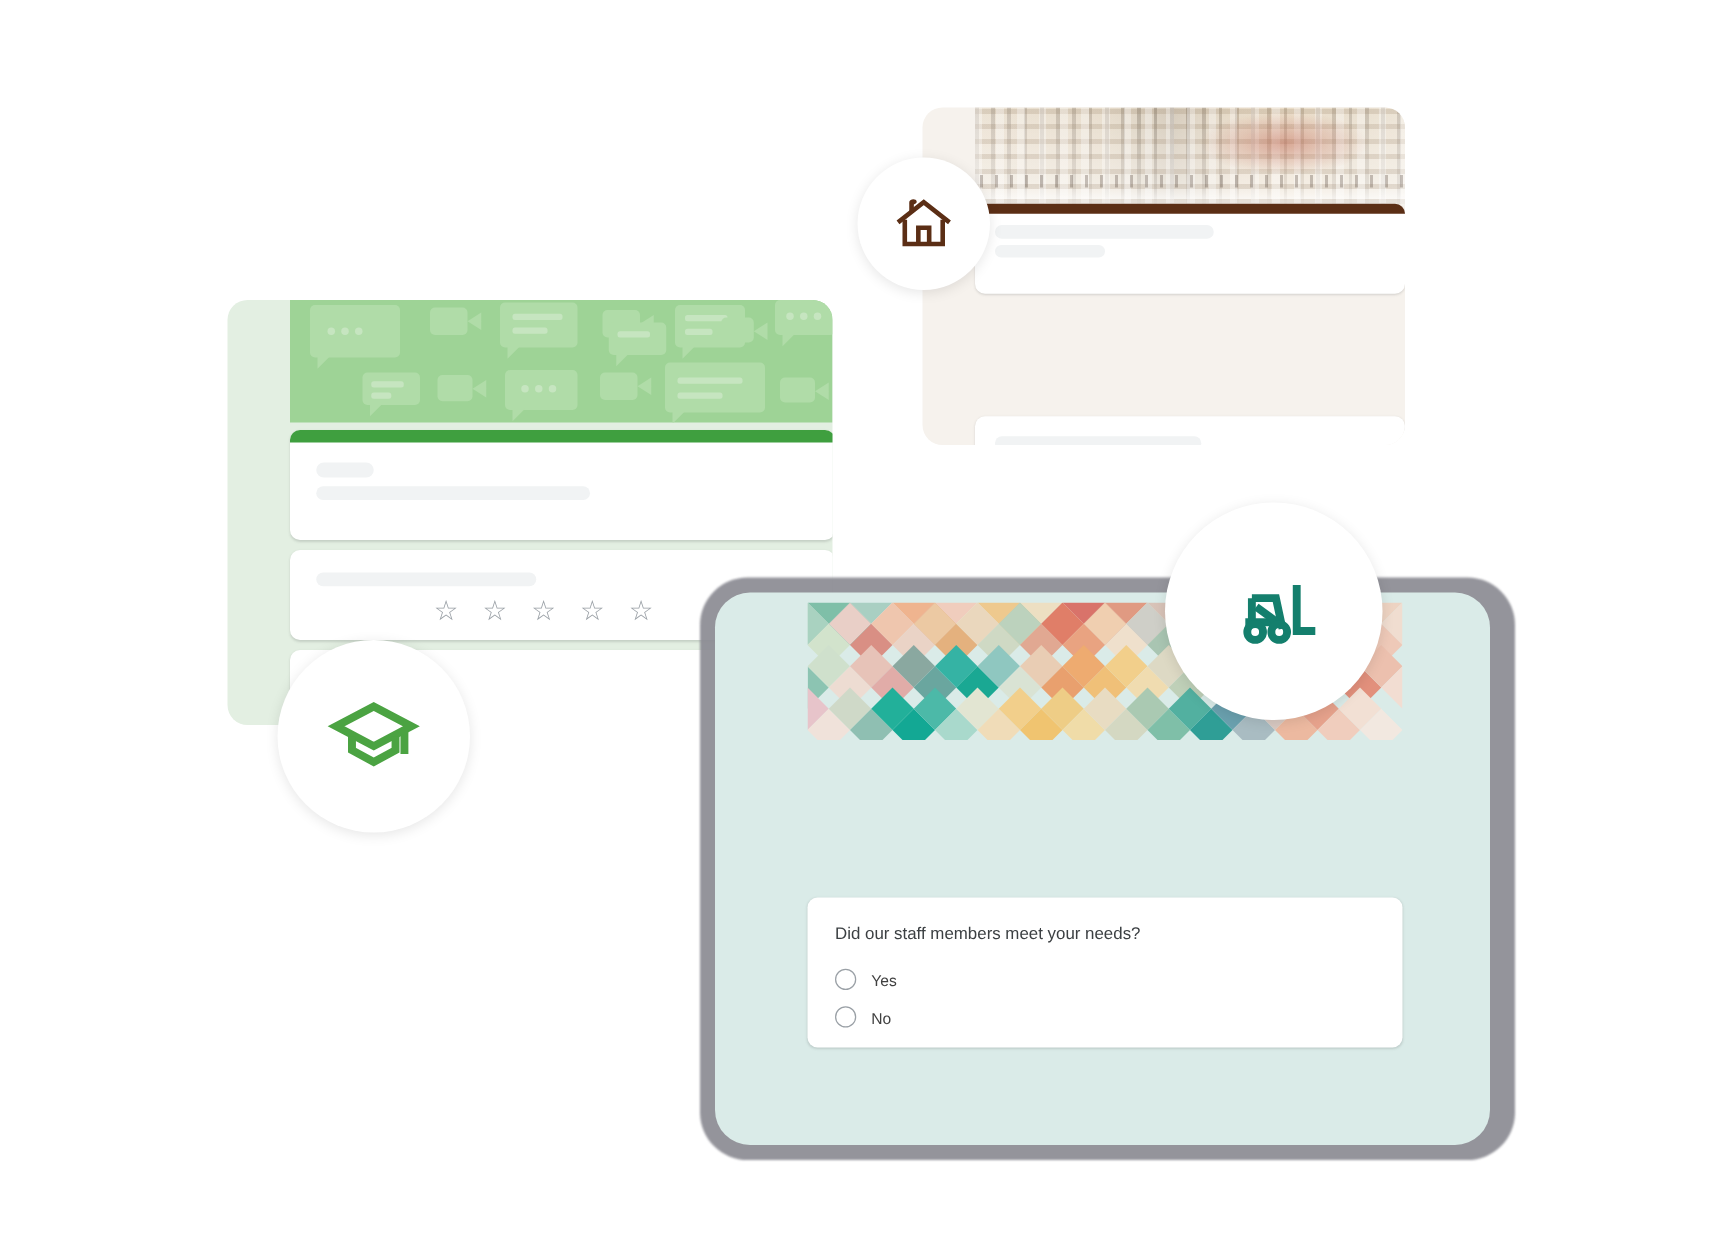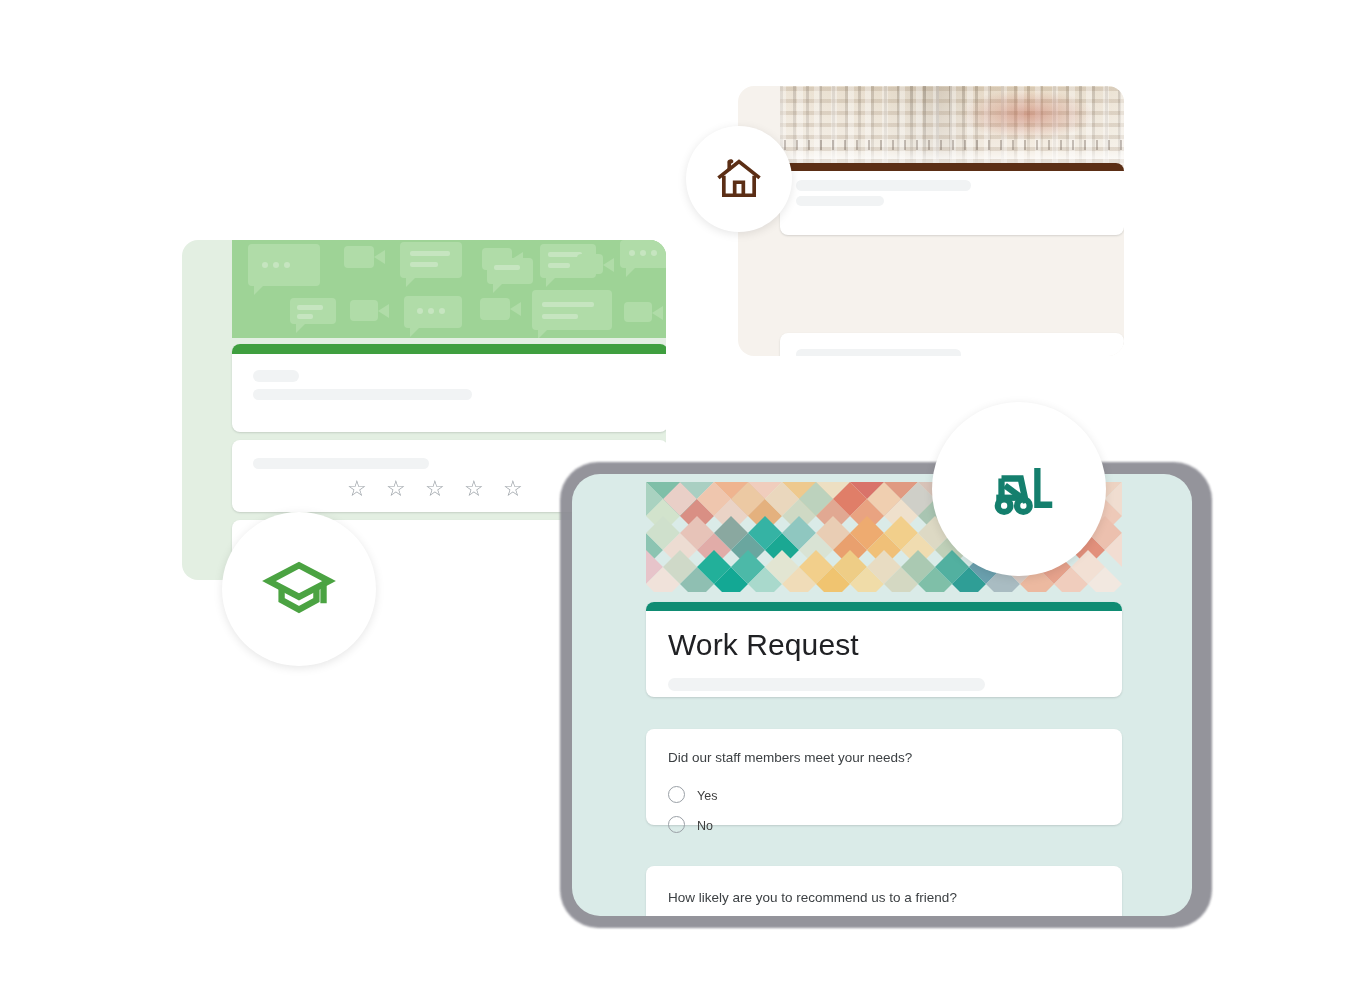--- a/index.html
+++ b/index.html
@@ -455,37 +455,29 @@
             <polygon points="408,0 425,17 408,34 391,17" fill="#ecb9a0"></polygon>
             <polygon points="425,-17 442,0 425,17 408,0" fill="#e6a28c"></polygon>
             <polygon points="442,0 459,17 442,34 425,17" fill="#f0cdbd"></polygon>
             <polygon points="459,-17 476,0 459,17 442,0" fill="#f2e0d4"></polygon>
             <polygon points="476,0 493,17 476,34 459,17" fill="#f2e8e0"></polygon>
           </g>
         </g>
       </svg>
     </div>
 
-    <div class="sheet" style="left:74px; top:128px; width:476px; height:95px;">
-      <div class="accent-bar" style="left:0; top:0; width:476px; height:9px; background:#0f8c73;"></div>
-      <div class="title" style="left:22px; top:26px;">Work Request</div>
-      <div class="ph" style="left:22px; top:76px; width:317px; height:13px;"></div>
-    </div>
-
-    <div class="sheet" style="left:74px; top:255px; width:476px; height:96px;">
+
+    <div class="sheet" style="left:74px; top:244px; width:476px; height:120px;">
       <div class="qtext" style="left:22px; top:21px;">Did our staff members meet your needs?</div>
       <div class="radio-dot" style="left:22px; top:57px; width:17px; height:17px;"></div>
       <div class="opt-label" style="left:51px; top:60px;">Yes</div>
       <div class="radio-dot" style="left:22px; top:87px; width:17px; height:17px;"></div>
       <div class="opt-label" style="left:51px; top:90px;">No</div>
     </div>
 
-    <div class="sheet" style="left:74px; top:392px; width:476px; height:64px;">
-      <div class="qtext" style="left:22px; top:24px;">How likely are you to recommend us to a friend?</div>
-    </div>
   </div>
 
   <div class="badge" style="left:686px; top:126px; width:106px; height:106px;">
     <svg width="52" height="52" viewBox="0 0 48 48" aria-hidden="true">
       <g fill="none" stroke="#5b2e15" stroke-width="3.4" stroke-linejoin="miter" stroke-linecap="butt">
         <path d="M5 23 L24 8 L43 23"></path>
         <path d="M10 21 L10 39 L38 39 L38 21"></path>
         <path d="M20 39 L20 27 L28 27 L28 39"></path>
         <path d="M15 16 L15 8.5"></path>
       </g>

